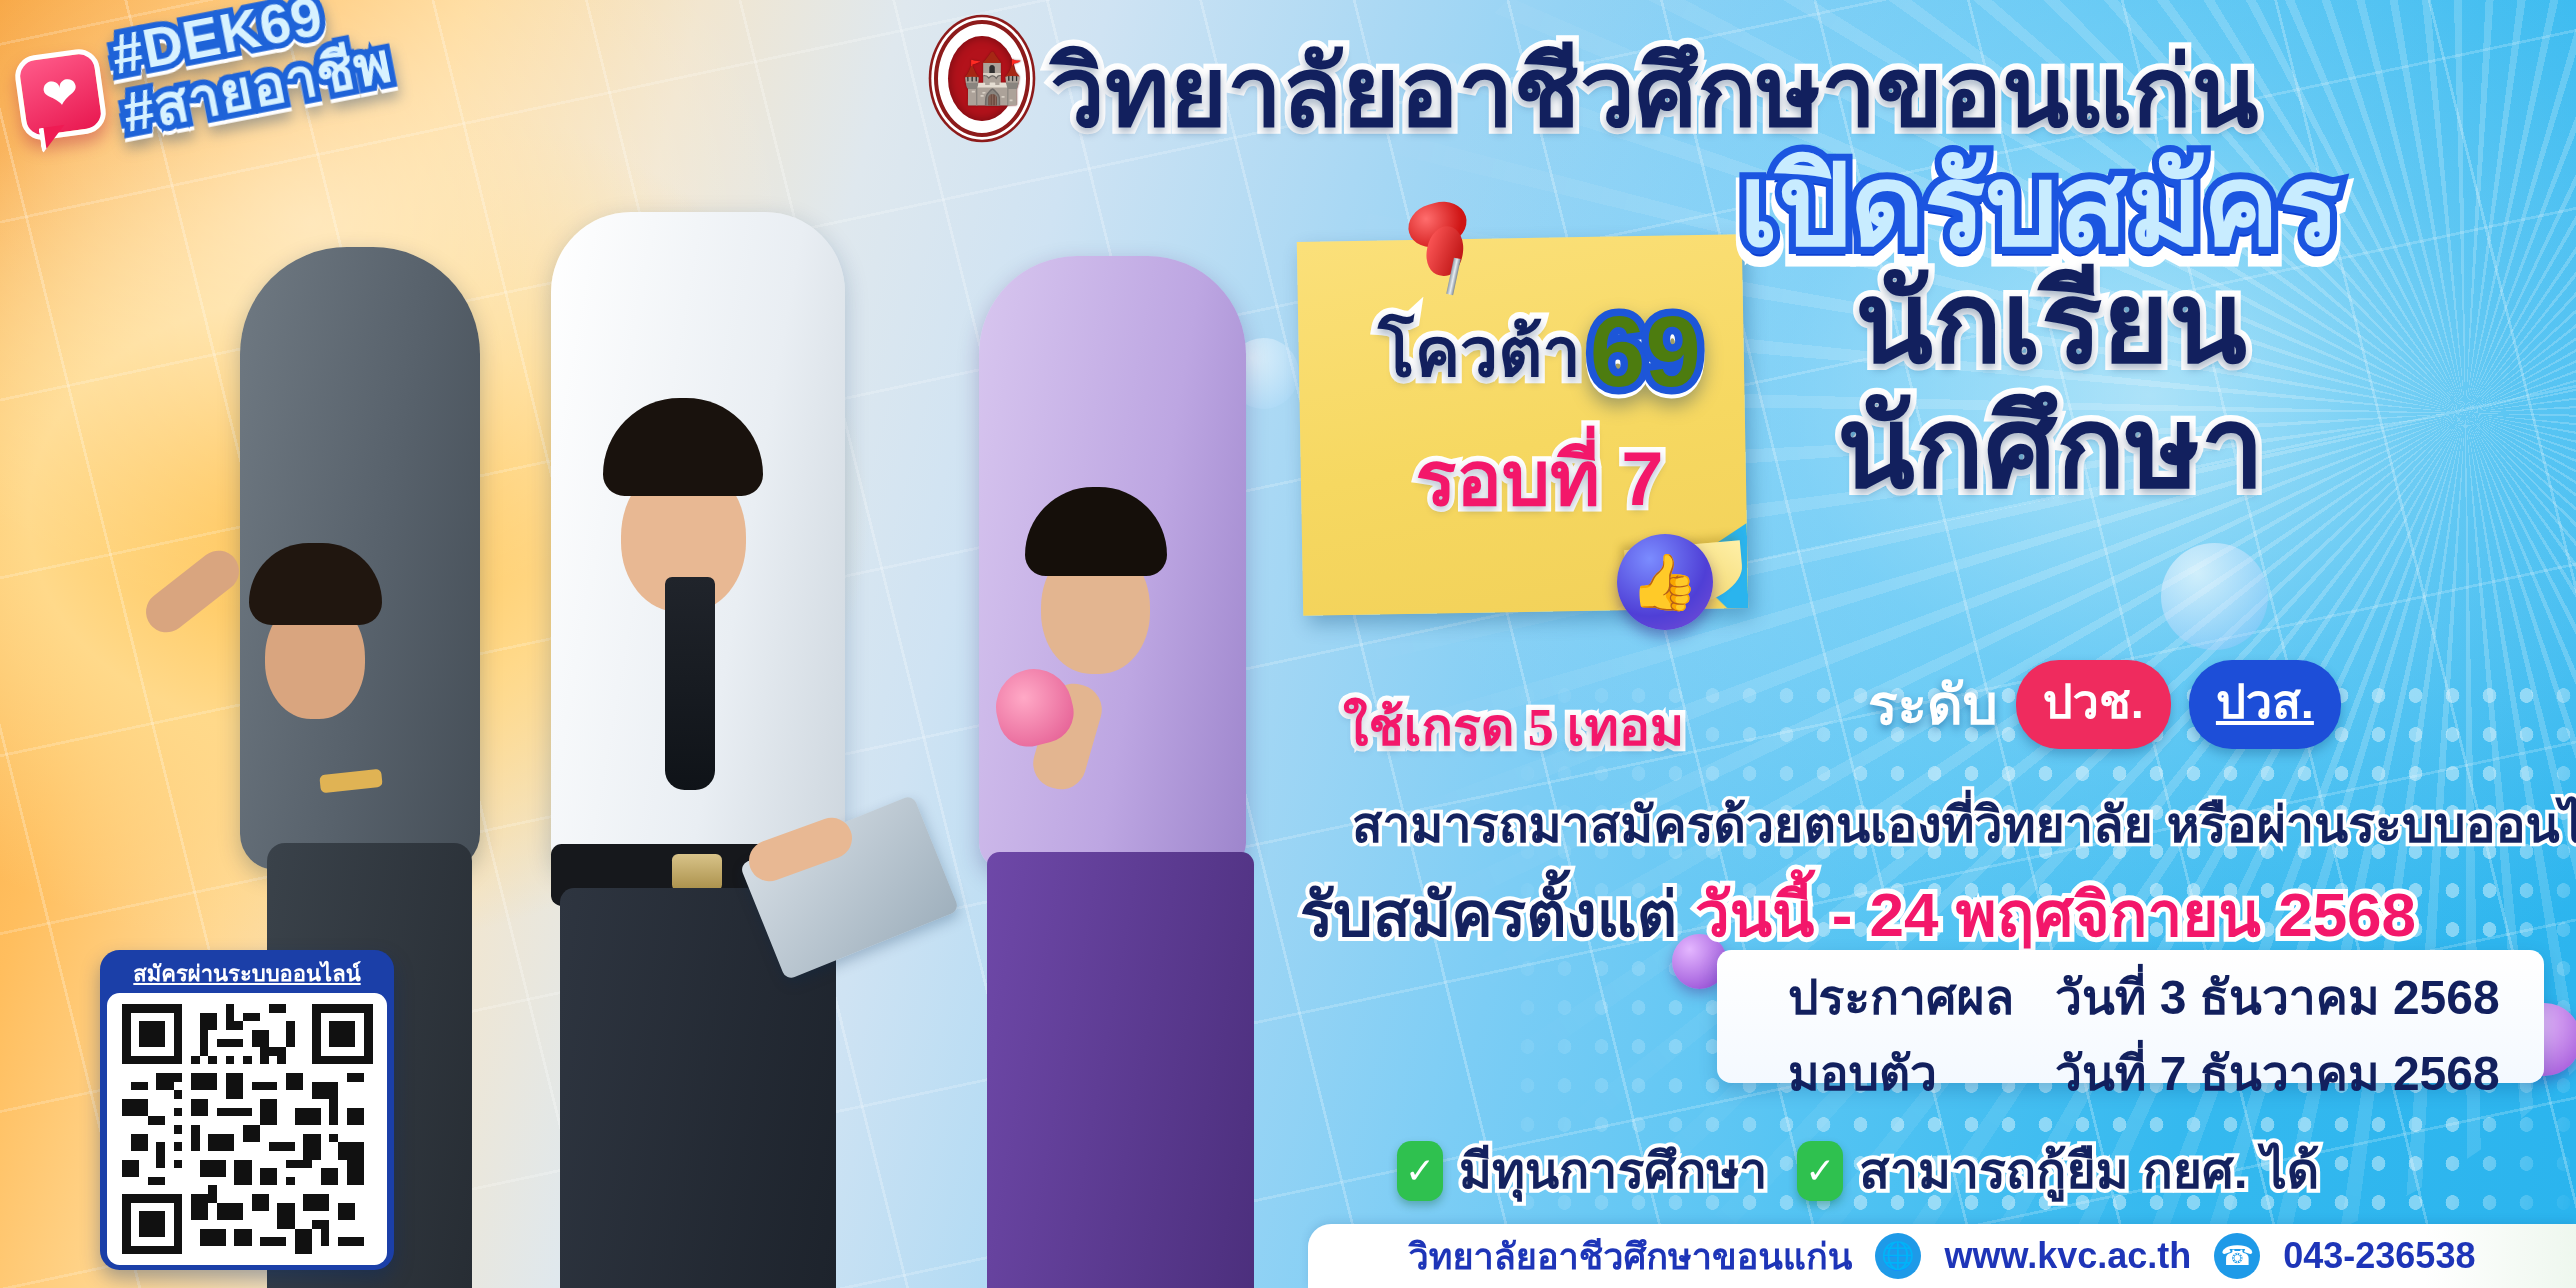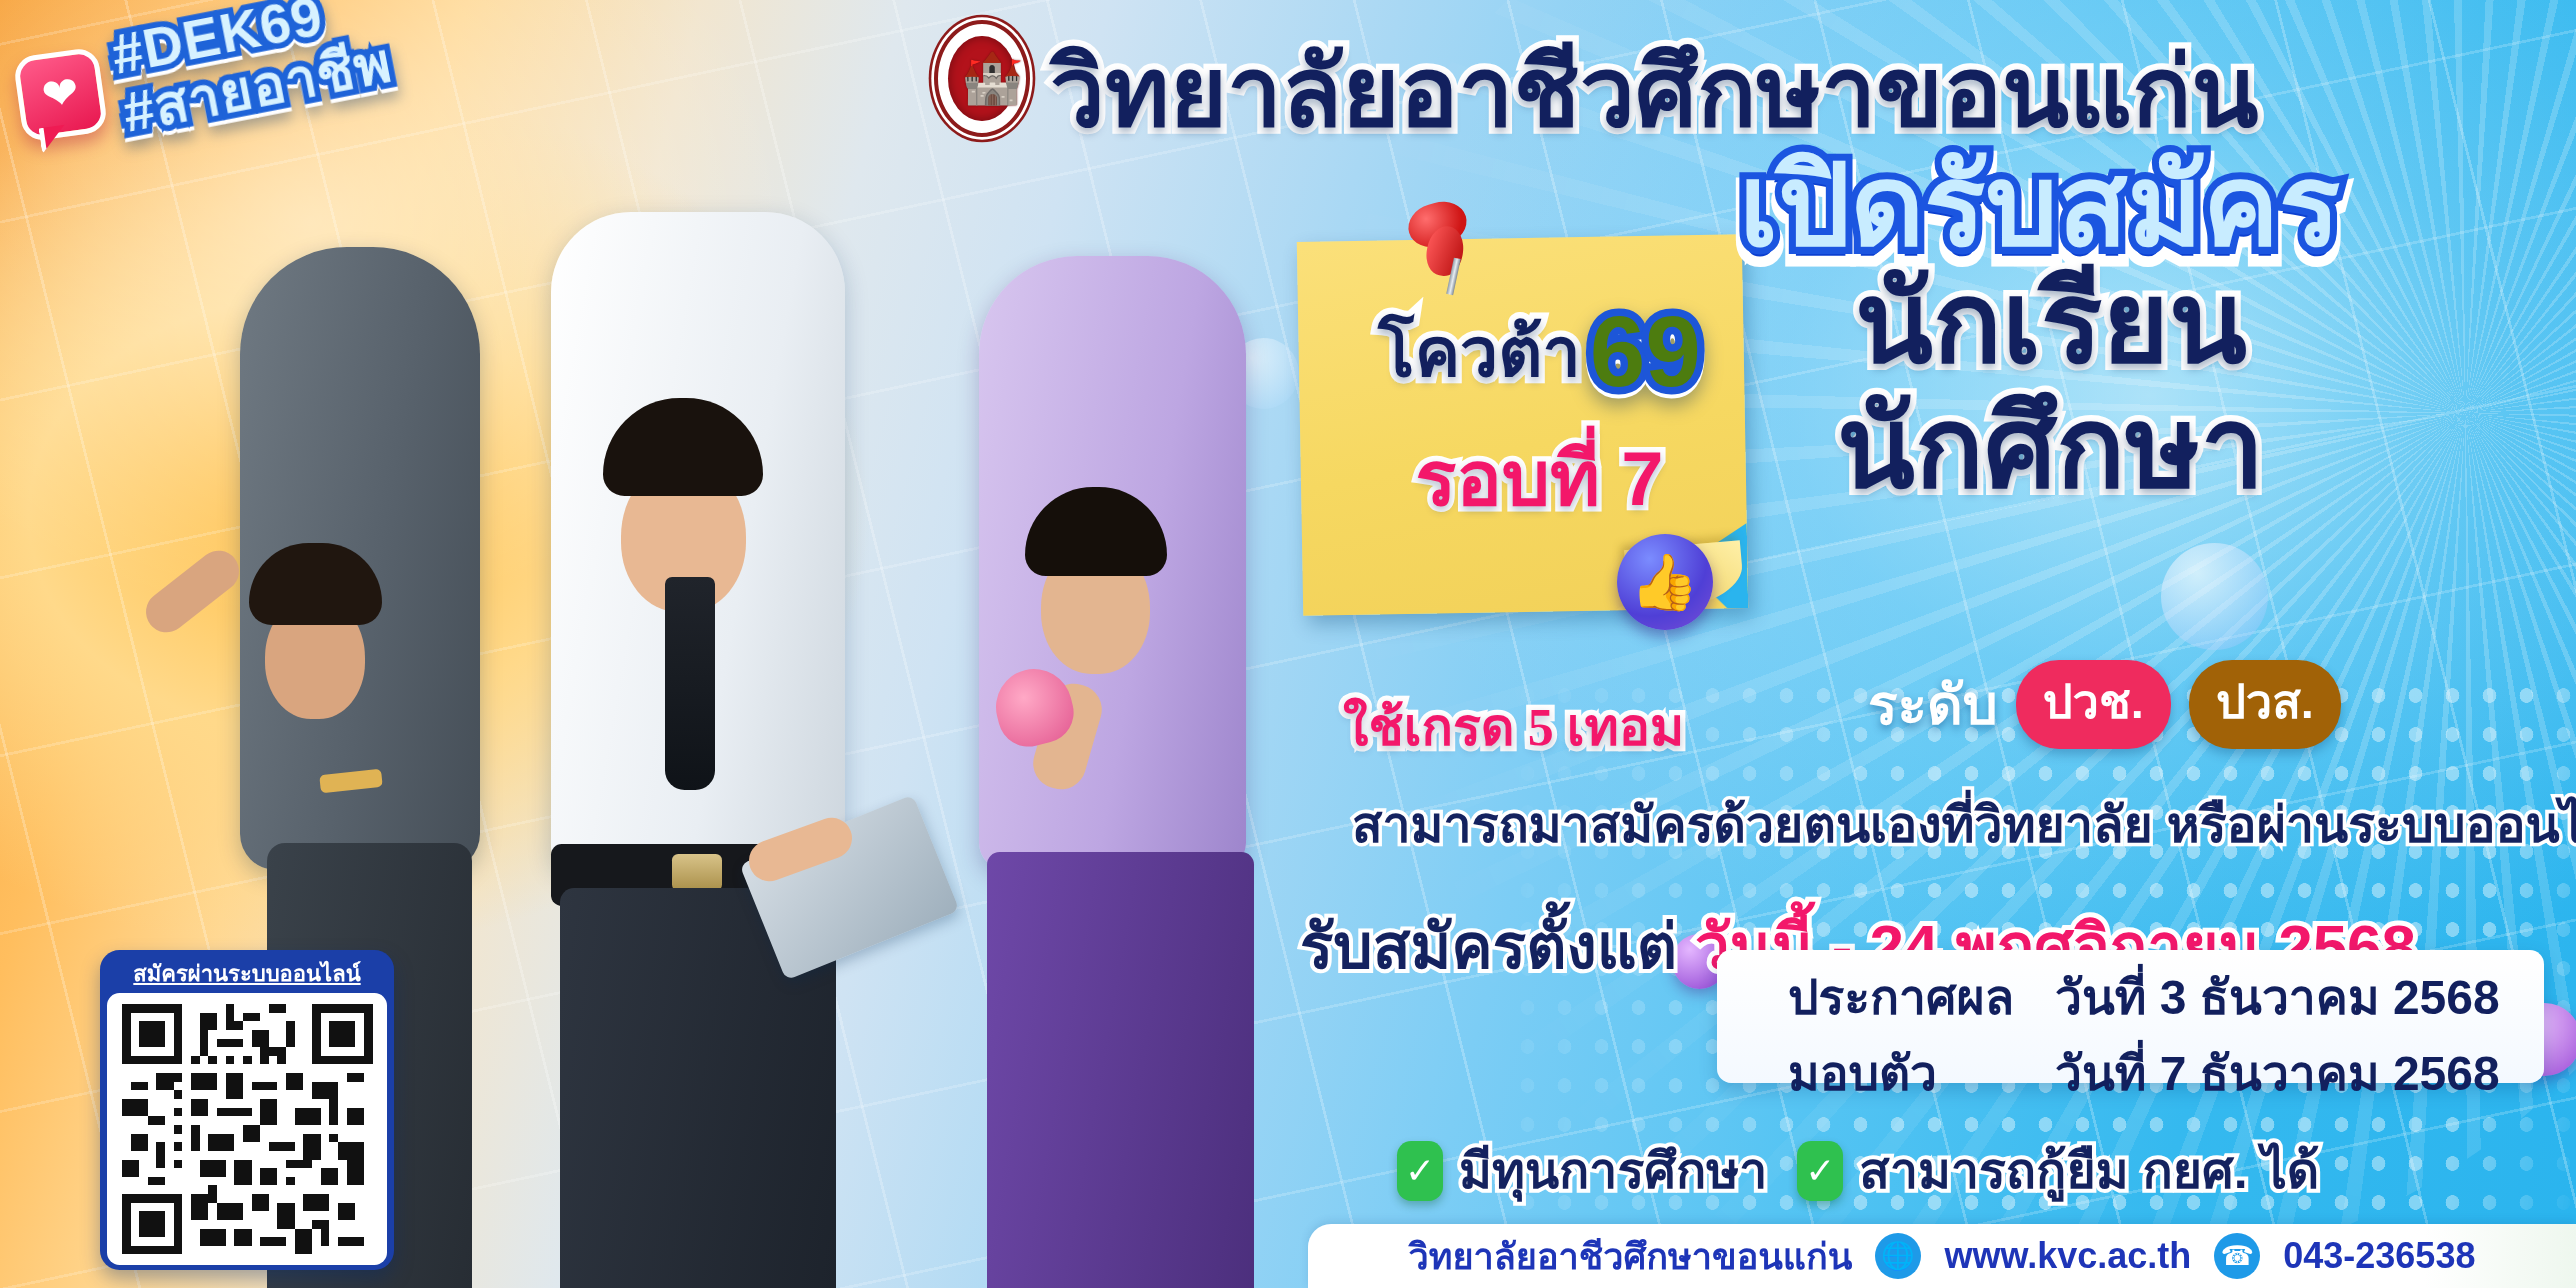--- a/index.html
+++ b/index.html
@@ -208,32 +208,32 @@
 
   #level-row{
     position:absolute; left:1868px; top:660px; display:flex; align-items:center; gap:18px; z-index:5;
   }
   #level-row .lv{ font-size:55px; color:#ffffff; text-shadow:0 4.4px 9px rgba(0,60,120,.45); }
   .chip{
     display:inline-block; padding:3.6px 27px 10.7px; border-radius:43px;
     font-size:47px; color:#ffffff; box-shadow:0 5.3px 10.7px rgba(0,50,100,.28);
   }
   .chip.red{ background:#ef2b5e; }
-  .chip.purple{ background:#a16207; }
+  .chip.purple{ background:#1d4ed8;text-decoration:underline; }
 
   #grade-tag{
     position:absolute; left:1343px; top:685px; font-size:52px; z-index:5;font-family:Liberation Serif, serif;
   }
 
   #desc1{
     position:absolute; left:1352px; top:785px; font-size:50px;
     color:#14225f; -webkit-text-stroke:7.1px #ffffff; paint-order:stroke fill;
   }
   #desc2{
-    position:absolute; left:1300px; top:897px; font-size:62px;
+    position:absolute; left:1300px; top:865px; font-size:62px;
     display:flex; align-items:baseline; gap:18px;
   }
   #desc2 .a{ color:#14225f; -webkit-text-stroke:8px #ffffff; paint-order:stroke fill; }
   #desc2 .b{ color:#f3176a; -webkit-text-stroke:9.8px #ffffff; paint-order:stroke fill; }
 
   #datebox{
     position:absolute; left:1717px; top:950px; width:827px; height:133px;
     background:linear-gradient(180deg,#ffffff,#f4f9ff);
     border-radius:14.2px; box-shadow:0 7.1px 18px rgba(0,60,120,.22);
     padding:9px 36px 0; z-index:4;

